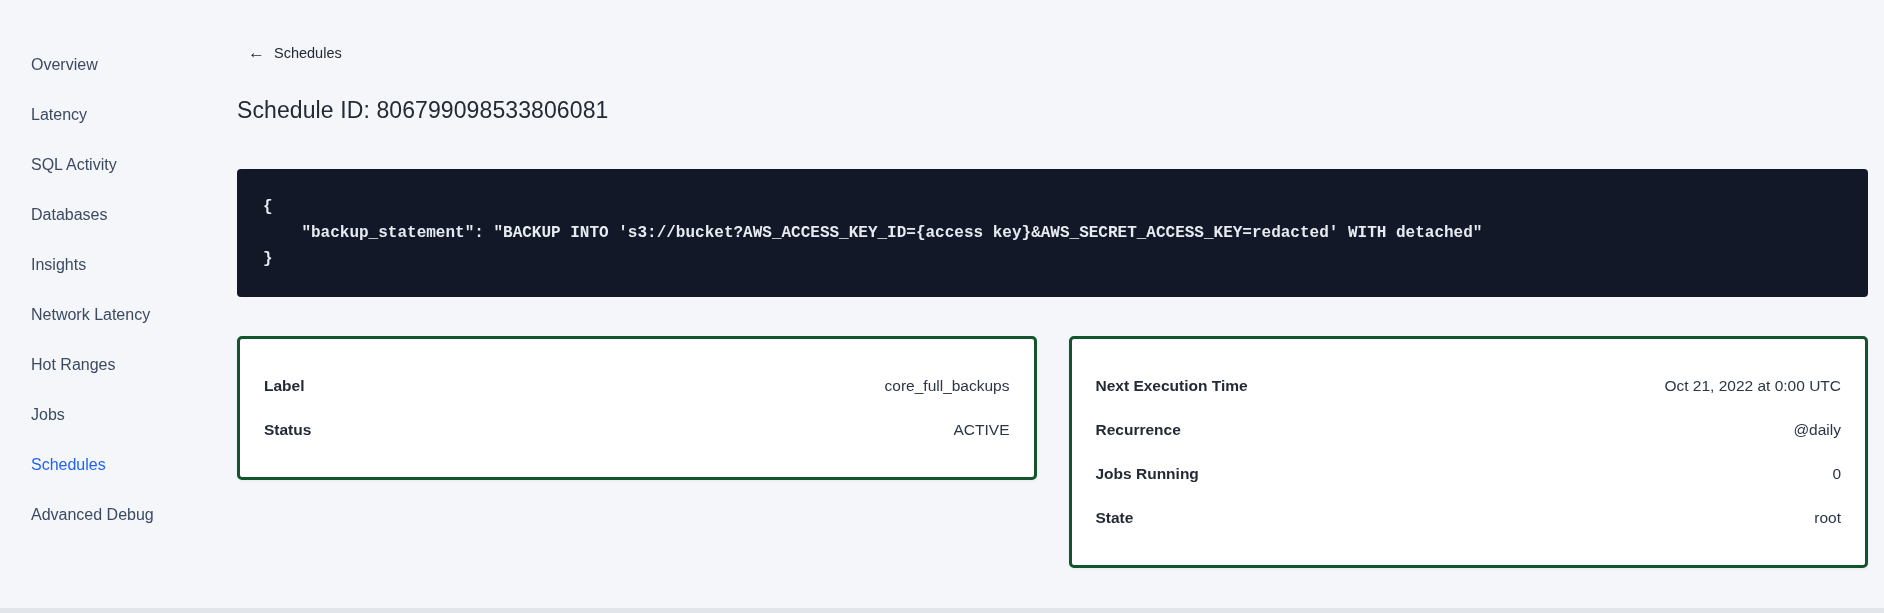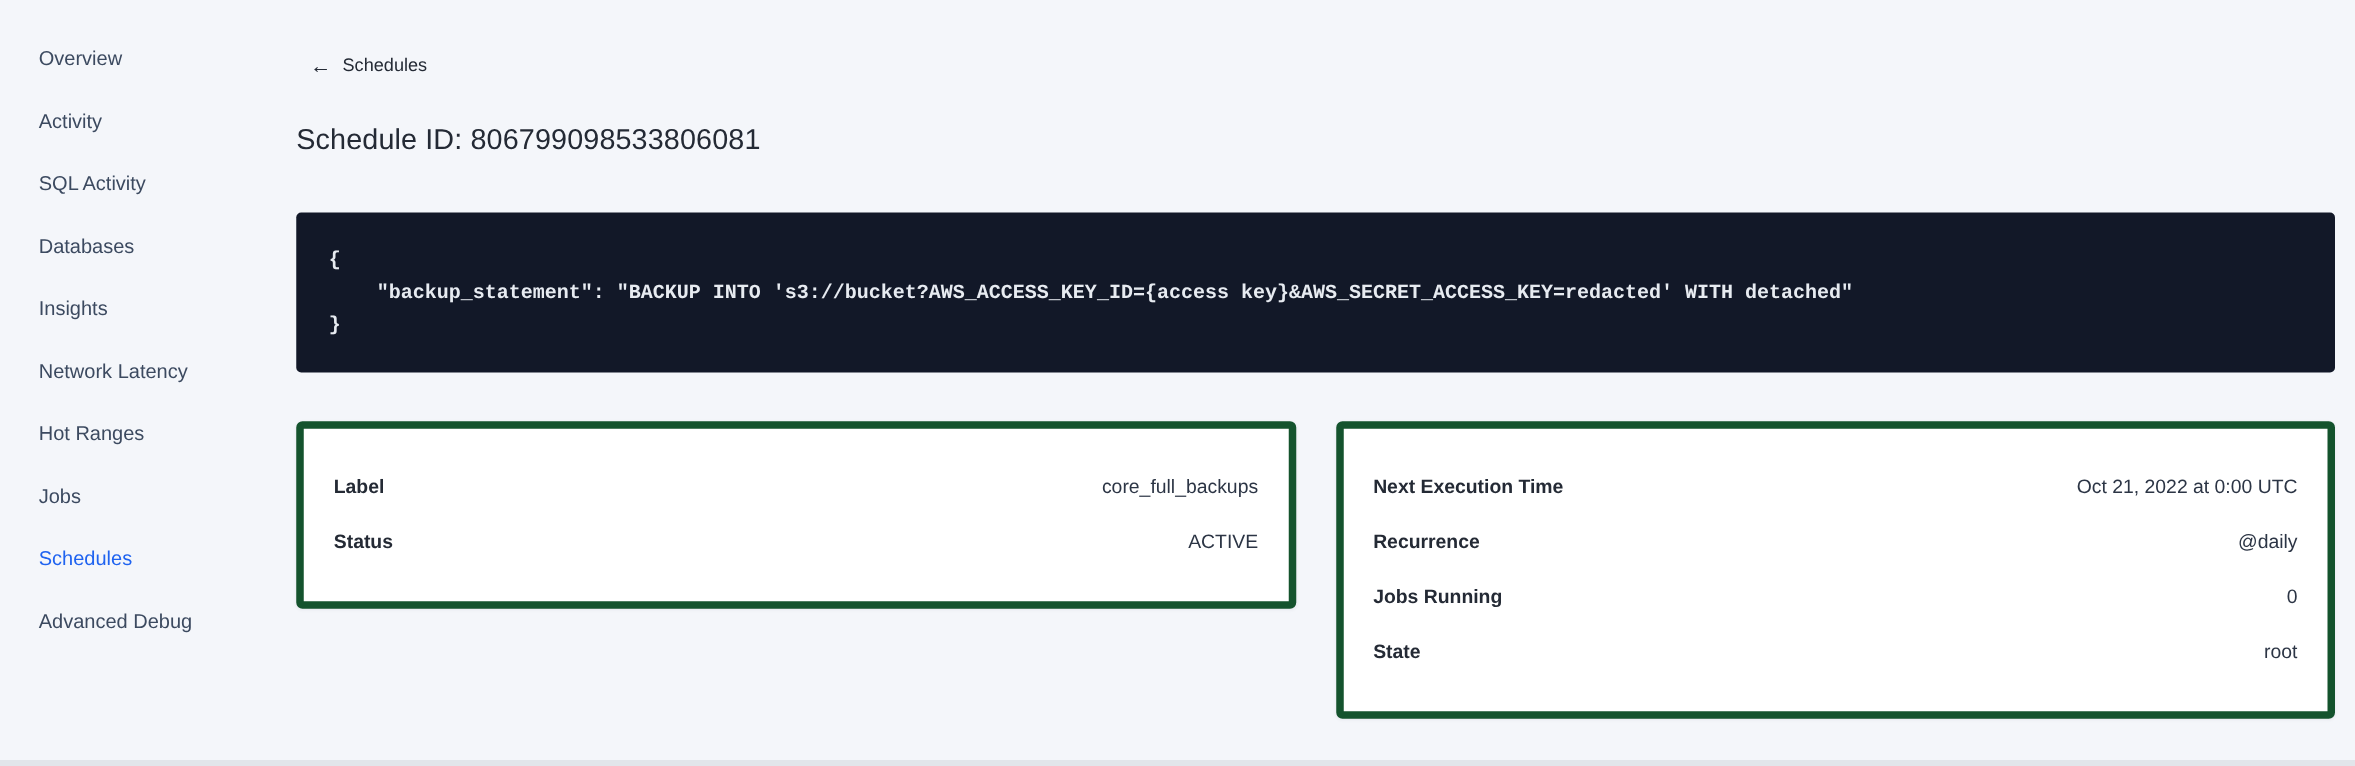--- a/index.html
+++ b/index.html
@@ -8,21 +8,21 @@
     width: 1884px; height: 613px;
     position: relative; overflow: hidden;
     background: #f4f6fa;
     font-family: "Liberation Sans", sans-serif;
     color: #242a35;
   }
 
   
   .sidebar {
     position: absolute; left: 0; top: 0; bottom: 0;
-    width: 237px; padding-top: 23px;
+    width: 237px; padding-top: 40px;
   }
   .nav-item {
     height: 50px; display: flex; align-items: center;
     padding-left: 31px; font-size: 16px; color: #3c4a60;
     cursor: pointer; white-space: nowrap;
   }
   .nav-item.active { color: #1f63f0; }
 
   
   .main {
@@ -58,21 +58,21 @@
   }
 
   
   .cards {
     display: flex; gap: 32px; margin-top: 39px;
     align-items: flex-start;
   }
   .card {
     flex: 1 1 0;
     background: #ffffff;
-    border: 6px solid #14532d;
+    border: 3px solid #14532d;
     border-radius: 5px;
     box-shadow: 0 1px 3px rgba(36, 42, 53, 0.06);
     padding: 25px 24px;
   }
   .detail-row {
     height: 44px;
     display: flex; align-items: center; justify-content: space-between;
     font-size: 15.5px;
   }
   .detail-label { font-weight: 700; color: #242a35; }
@@ -86,21 +86,21 @@
 </head>
 <body>
 
 <nav class="sidebar">
 
     <div class="nav-item">
       <span>Overview</span>
     </div>
 
     <div class="nav-item">
-      <span>Activity</span>
+      <span>Latency</span>
     </div>
 
     <div class="nav-item">
       <span>SQL Activity</span>
     </div>
 
     <div class="nav-item">
       <span>Databases</span>
     </div>
 

